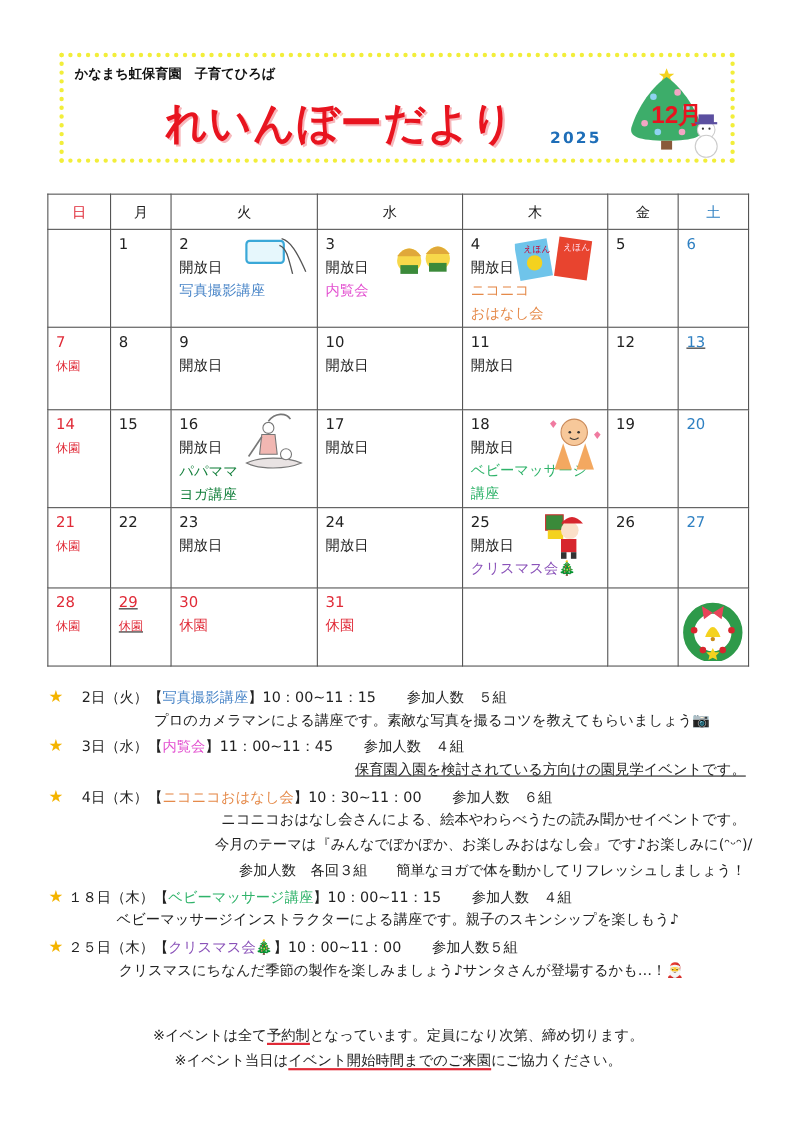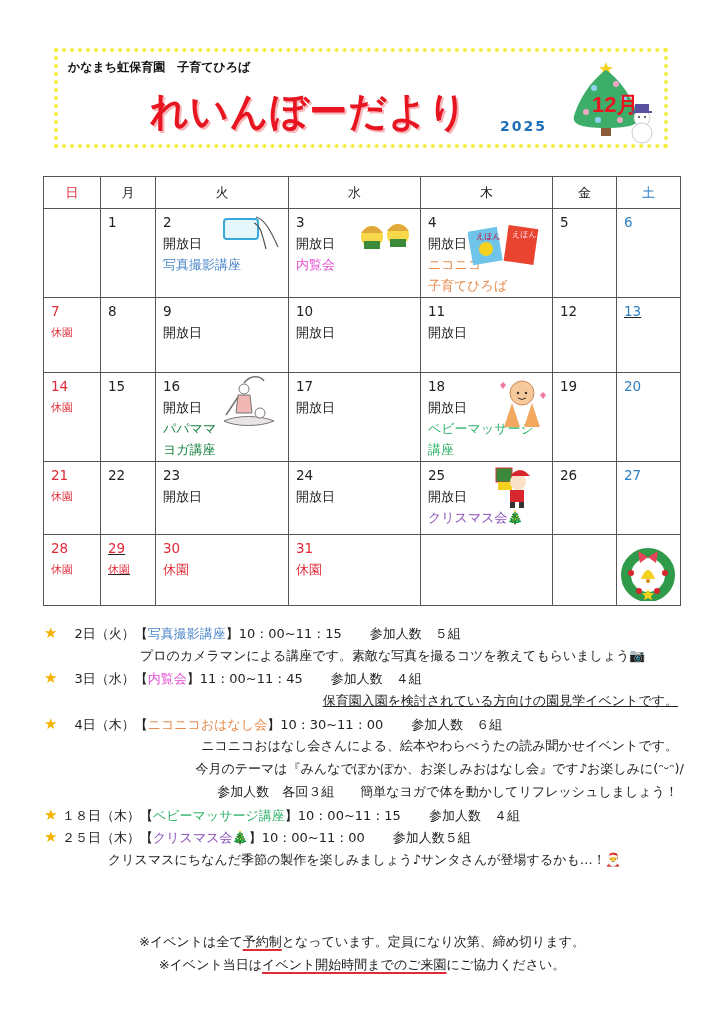--- a/index.html
+++ b/index.html
@@ -121,23 +121,23 @@
               <circle cx="42" cy="18" r="11" fill="#f7d84a"></circle>
               <path d="M31,14 Q42,0 53,14" fill="#e0a83a"></path>
               <rect x="34" y="22" width="16" height="8" fill="#3b8a3a"></rect>
             </svg></span>
         </td>
         <td style="height: 88px;">
           <div class="cell">
             <div class="num">4</div>
             <div class="open">開放日</div>
             <div class="ev-story">ニコニコ</div>
-            <div class="ev-story">子育てひろば</div>
-          </div>
-          <span class="pic" style="right: 12px; top: 14px;"><svg width="72" height="44" viewBox="0 0 72 44">
+            <div class="ev-story">おはなし会</div>
+          </div>
+          <span class="pic" style="right: 12px; top: 4px;"><svg width="72" height="44" viewBox="0 0 72 44">
               <rect x="2" y="6" width="30" height="34" fill="#6fc4ea" transform="rotate(-10 17 23)"></rect>
               <circle cx="18" cy="26" r="7" fill="#f4d21f"></circle>
               <rect x="38" y="4" width="30" height="36" fill="#e8442f" transform="rotate(8 53 22)"></rect>
               <text x="8" y="16" font-size="8" fill="#c03" font-family="DejaVu Sans, sans-serif">えほん</text>
               <text x="44" y="14" font-size="8" fill="#fde" font-family="DejaVu Sans, sans-serif">えほん</text>
             </svg></span>
         </td>
         <td style="height: 88px;">
           <div class="cell">
             <div class="num">5</div>
@@ -363,20 +363,21 @@
 <div class="events" id="events">
     <div class="ev-line"><span class="star">★</span>&nbsp;&nbsp;&nbsp;<span>2日（火）</span>【<span class="ev-photo">写真撮影講座</span>】<span>10：00~11：15</span><span style="margin-left:28px">参加人数　５組</span></div>
     <div class="ev-line" style="padding-left: 96px;">プロのカメラマンによる講座です。素敵な写真を撮るコツを教えてもらいましょう📷</div>
     <div class="ev-line"><span class="star">★</span>&nbsp;&nbsp;&nbsp;<span>3日（水）</span>【<span class="ev-tour">内覧会</span>】<span>11：00~11：45</span><span style="margin-left:28px">参加人数　４組</span></div>
     <div class="ev-line" style="text-align: right; padding-right: 6px; text-decoration: underline;">保育園入園を検討されている方向けの園見学イベントです。</div>
     <div class="ev-line"><span class="star">★</span>&nbsp;&nbsp;&nbsp;<span>4日（木）</span>【<span class="ev-story">ニコニコおはなし会</span>】<span>10：30~11：00</span><span style="margin-left:28px">参加人数　６組</span></div>
     <div class="ev-line" style="text-align: right; padding-right: 6px;">ニコニコおはなし会さんによる、絵本やわらべうたの読み聞かせイベントです。</div>
     <div class="ev-line" style="text-align: right; padding-right: 0px;">今月のテーマは『みんなでぽかぽか、お楽しみおはなし会』です♪お楽しみに(ᵔᵕᵔ)/</div>
     <div class="ev-line" style="text-align: right; padding-right: 6px;">参加人数　各回３組　　簡単なヨガで体を動かしてリフレッシュしましょう！</div>
     <div class="ev-line"><span class="star">★</span><span>１８日（木）</span>【<span class="ev-baby">ベビーマッサージ講座</span>】<span>10：00~11：15</span><span style="margin-left:28px">参加人数　４組</span></div>
+    <div class="ev-line" style="padding-left: 62px;">ベビーマッサージインストラクターによる講座です。親子のスキンシップを楽しもう♪</div>
     <div class="ev-line"><span class="star">★</span><span>２５日（木）</span>【<span class="ev-xmas">クリスマス会🎄</span>】<span>10：00~11：00</span><span style="margin-left:28px">参加人数５組</span></div>
     <div class="ev-line" style="padding-left: 64px;">クリスマスにちなんだ季節の製作を楽しみましょう♪サンタさんが登場するかも…！🎅</div>
   </div>
 
 <div class="notes" id="notes">
     <div><span>※イベントは全て</span><span class="ul">予約制</span><span>となっています。定員になり次第、締め切ります。</span></div>
     <div><span>※イベント当日は</span><span class="ul">イベント開始時間までのご来園</span><span>にご協力ください。</span></div>
   </div>
 
 </body></html>

